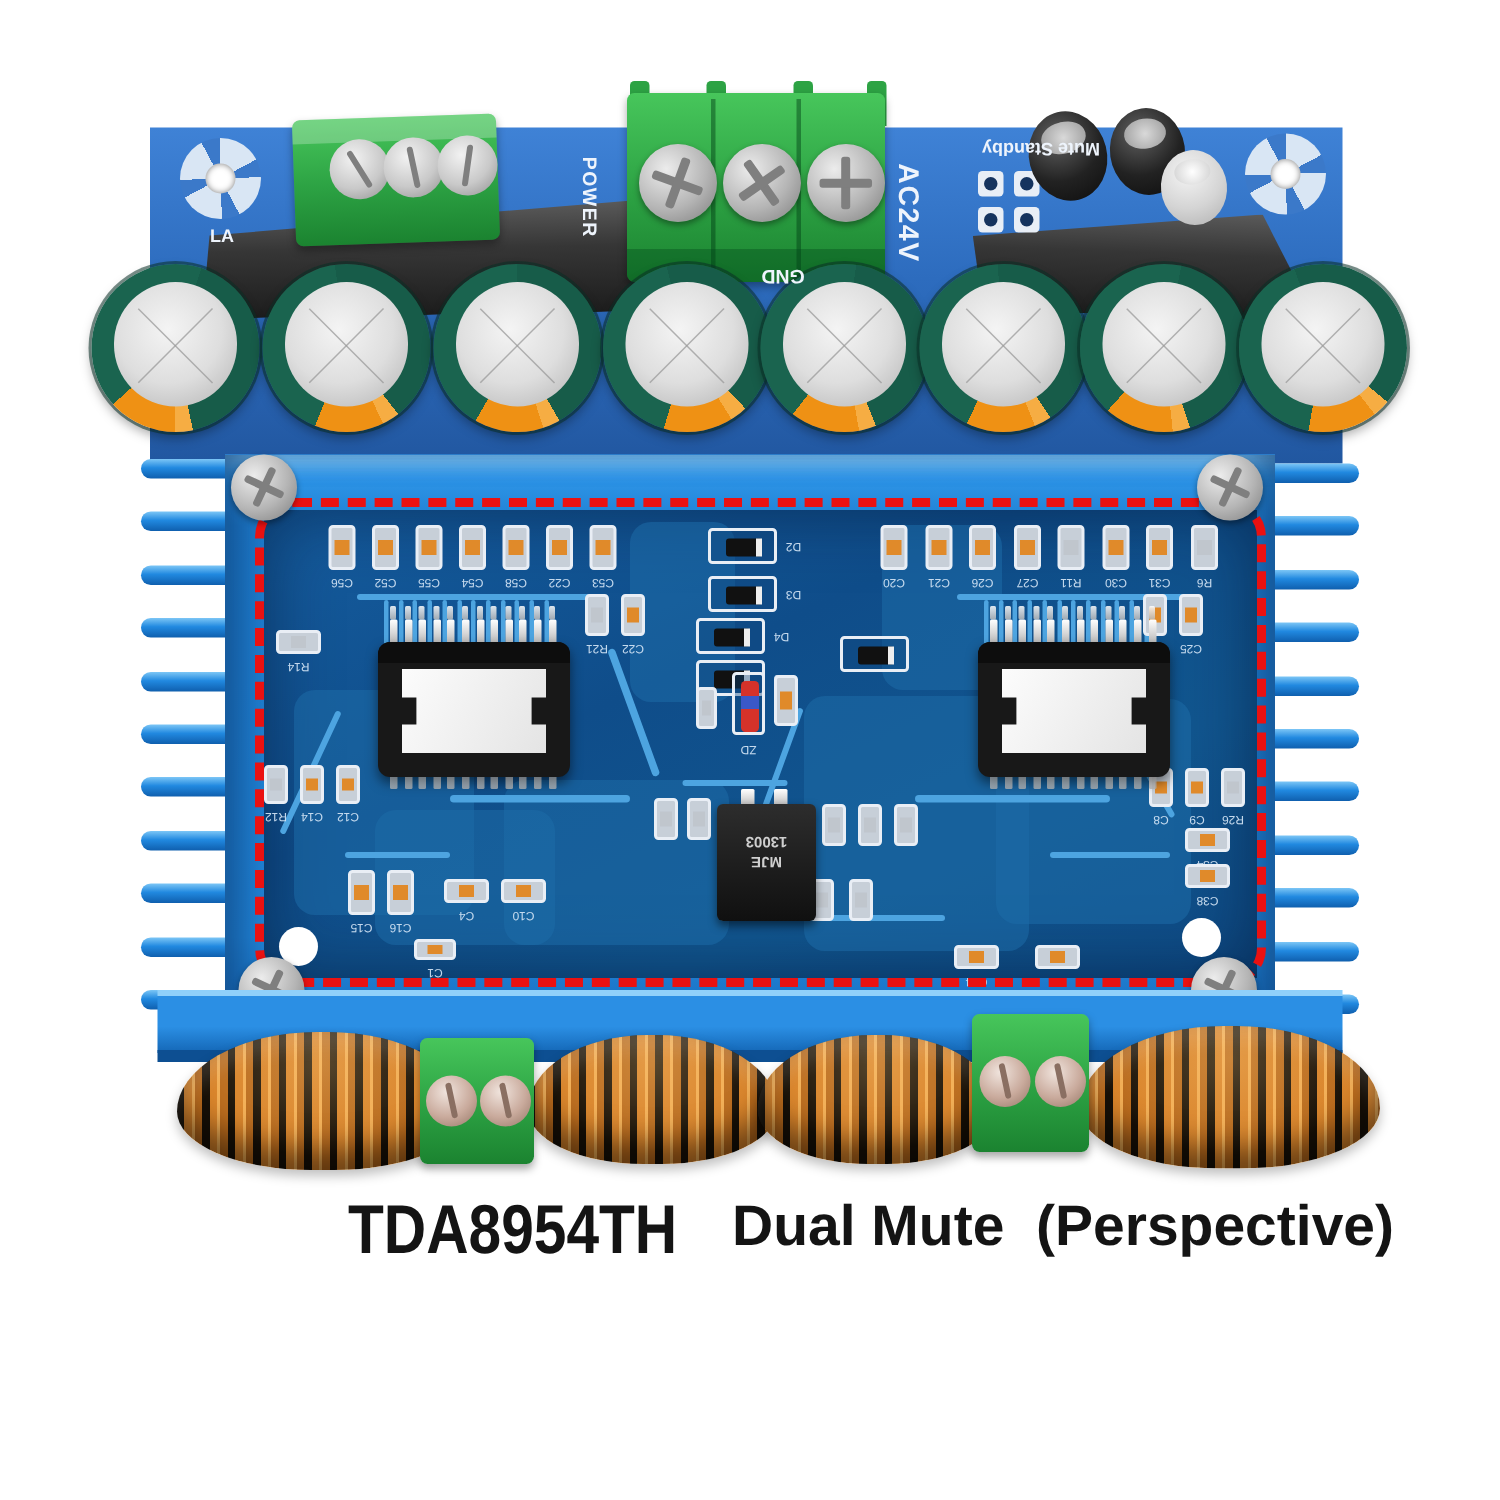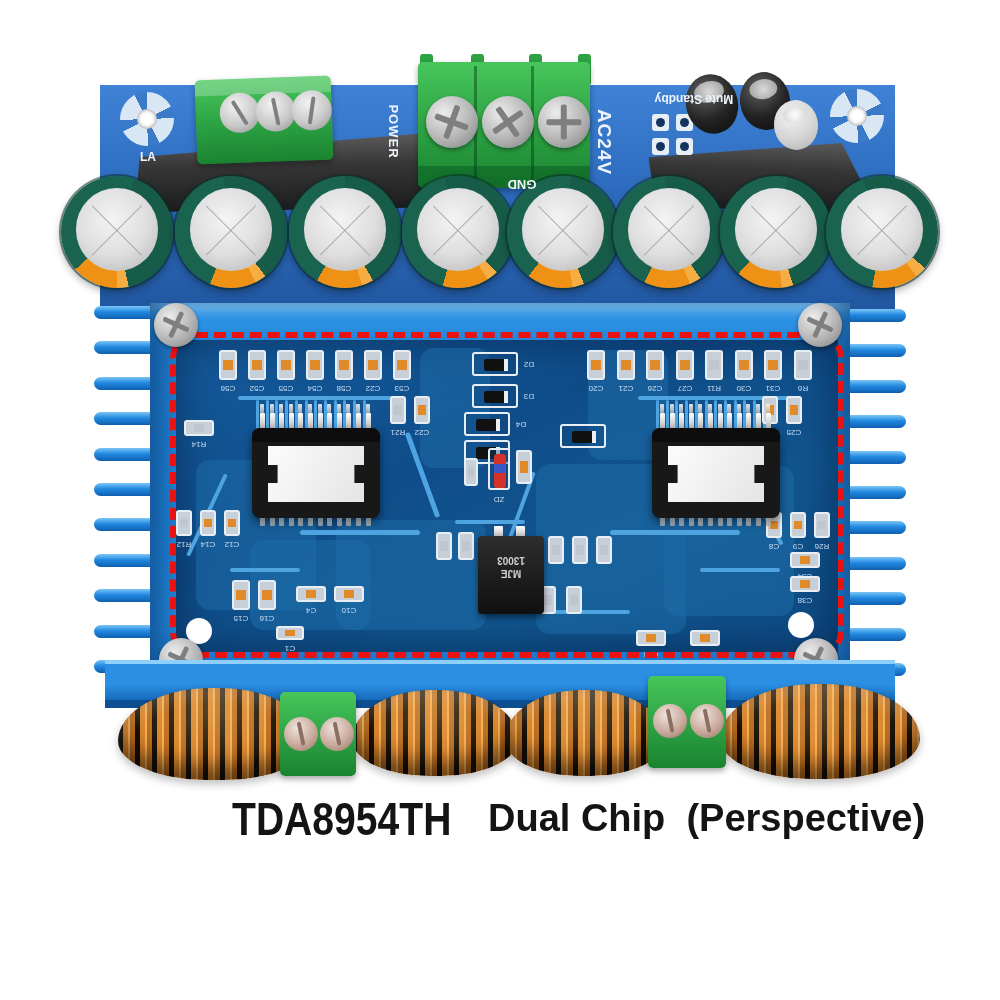--- a/index.html
+++ b/index.html
@@ -554,14 +554,14 @@
       </div>
     </div>
 
   <div class="abs vtext" style="left:358px;top:124px;width:70px;font-size:13px;letter-spacing:1px;transform:rotate(90deg);">POWER</div>
   <div class="abs vtext" style="left:564px;top:131px;width:80px;font-size:19px;letter-spacing:1px;transform:rotate(90deg);">AC24V</div>
   <div class="abs vtext" style="left:497px;top:177px;width:50px;font-size:13px;transform:rotate(180deg);">GND</div>
   <div class="abs vtext" style="left:646px;top:92px;width:96px;font-size:12px;transform:rotate(180deg);">Mute Standby</div>
   <div class="abs vtext" style="left:134px;top:150px;width:28px;font-size:12px;">LA</div>
 
   <div class="abs caption" style="left:232px;top:792px;font-size:46px;transform:scaleX(.85);transform-origin:left;">TDA8954TH</div>
-  <div class="abs caption" style="left:488px;top:797px;font-size:38px;">Dual Chip  (Perspective)</div>
+  <div class="abs caption" style="left:488px;top:797px;font-size:38px;">Dual Mute  (Perspective)</div>
 </div>
 
 </body></html>

